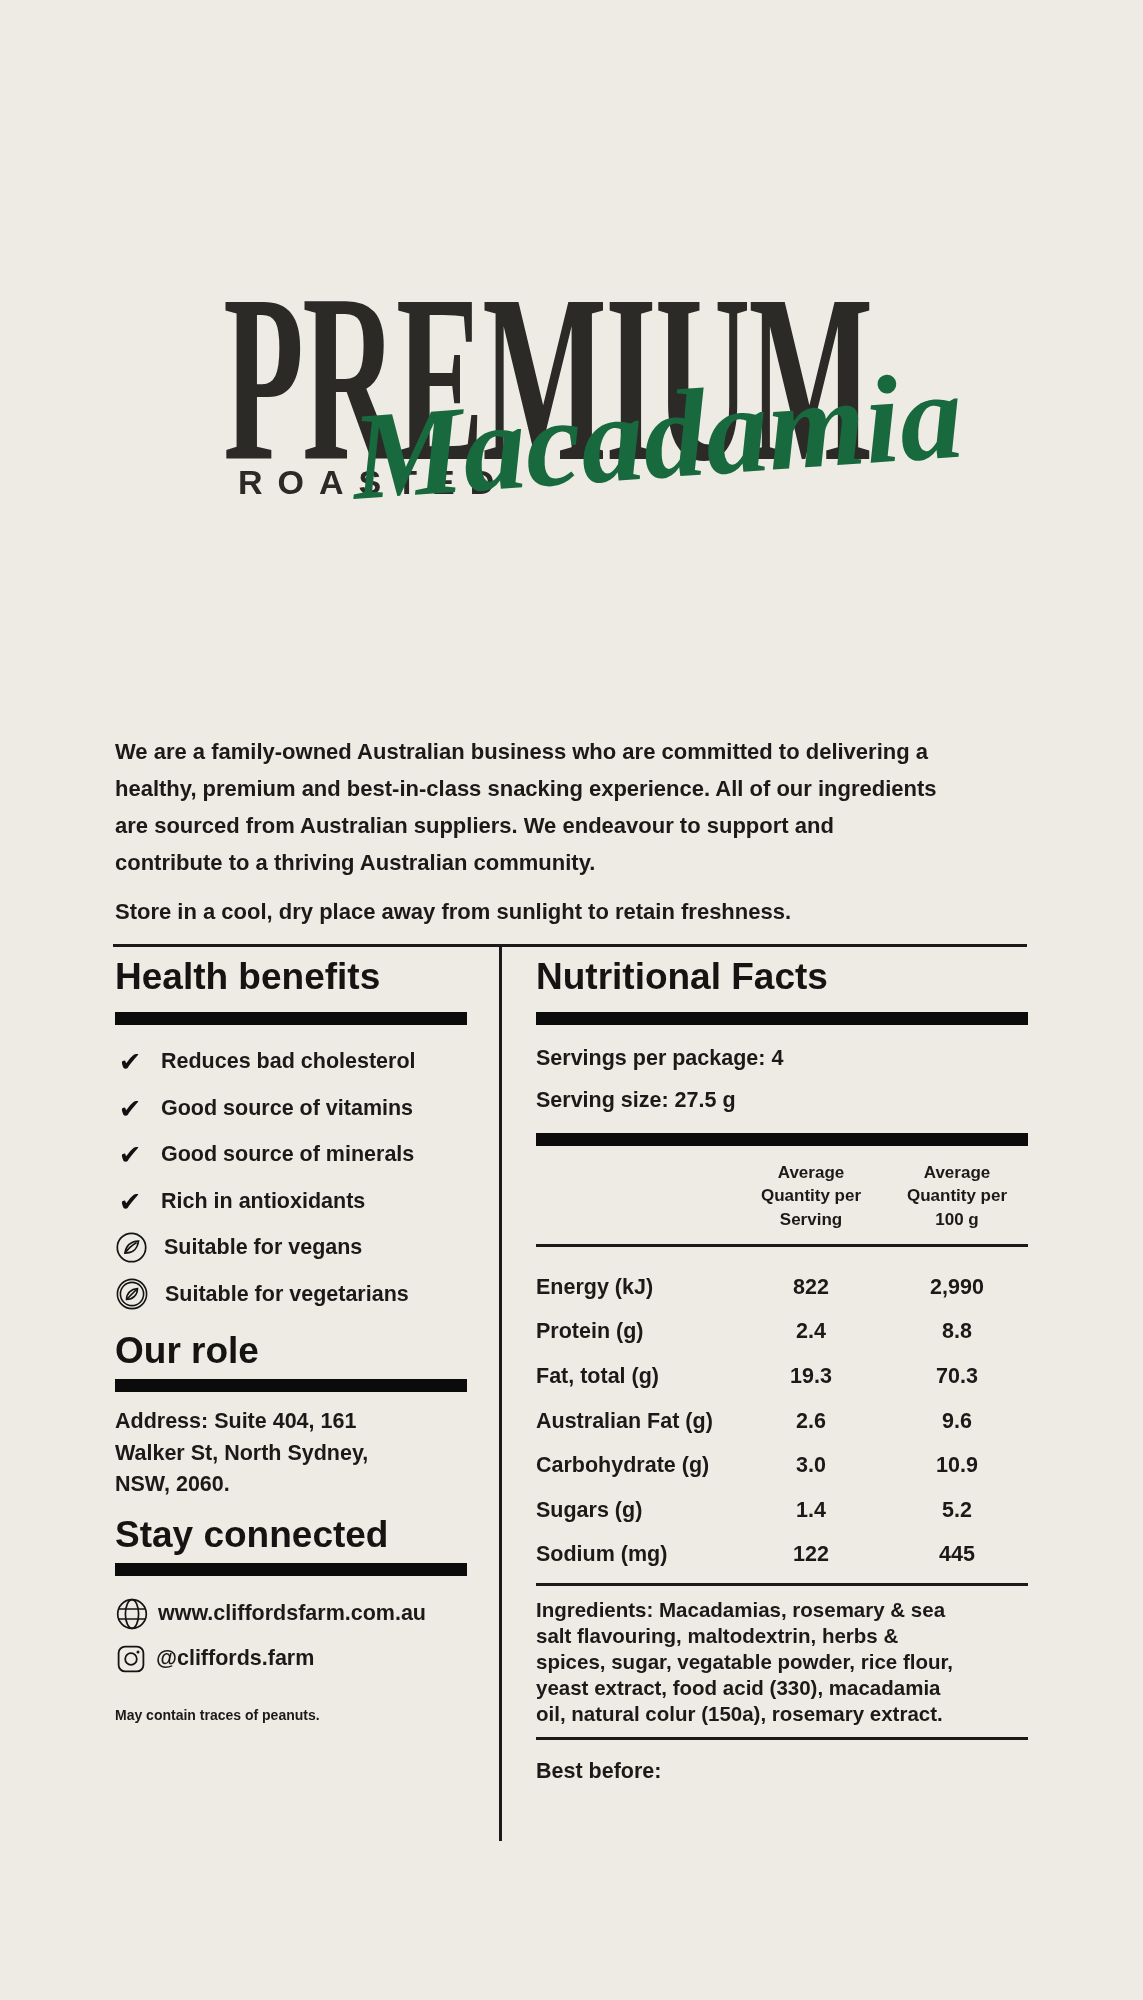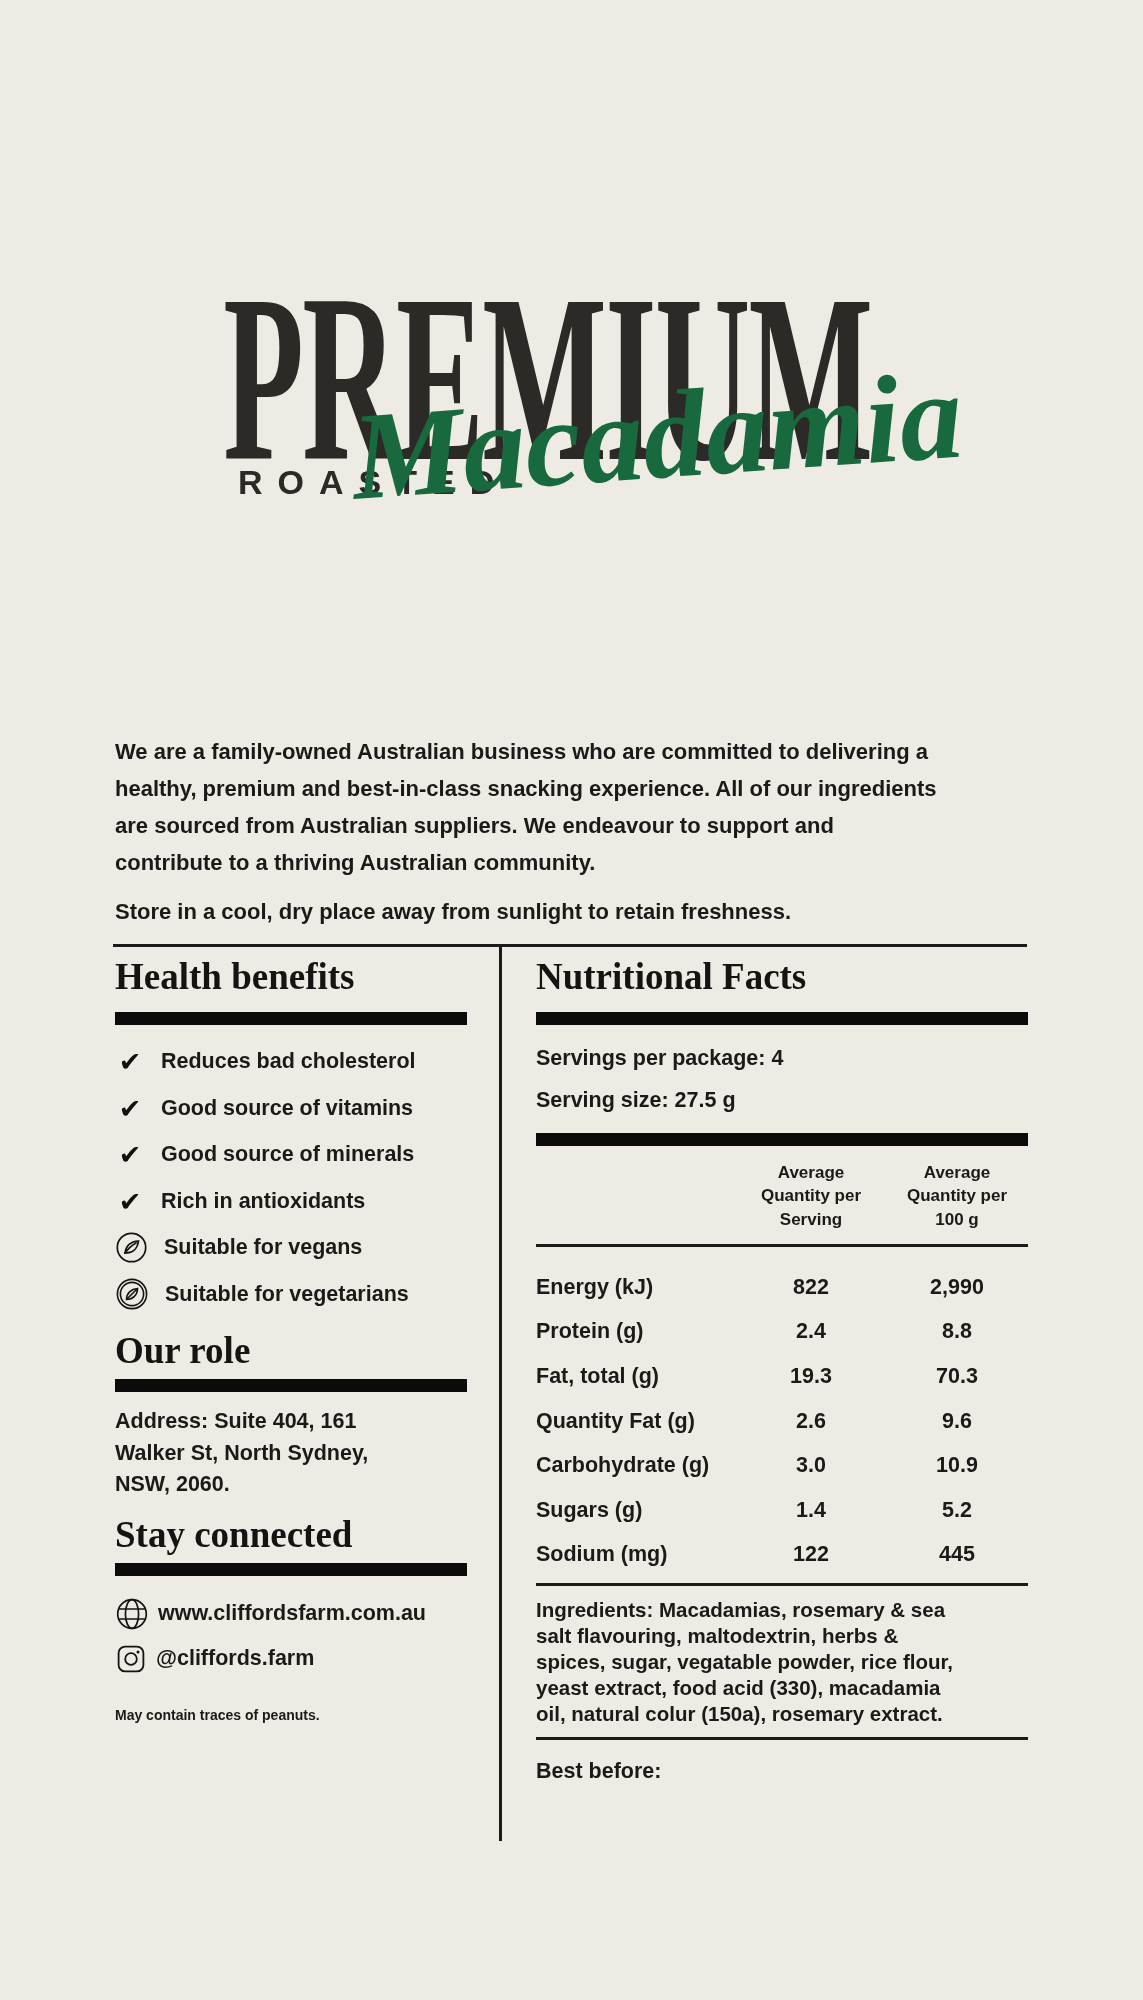--- a/index.html
+++ b/index.html
@@ -44,21 +44,21 @@
   .intro{position:absolute;left:115px;top:733px;width:920px;}
   .lead{font-size:22px;line-height:37px;font-weight:700;}
   .storage{margin-top:12px;}
   .preline{white-space:pre-line;}
   
   .rule-top{position:absolute;left:113px;top:944px;width:914px;height:3px;background:var(--ink);}
   .divider-v{position:absolute;left:499px;top:944px;width:3px;height:897px;background:var(--ink);}
   
   .col-left{position:absolute;left:115px;top:944px;width:352px;}
   .col-right{position:absolute;left:536px;top:944px;width:492px;}
-  h2.section-heading{font-size:37px;line-height:1.15;font-weight:700;color:#151412;font-family:Liberation Serif, serif;}
+  h2.section-heading{font-size:37px;line-height:1.15;font-weight:700;color:#151412;}
   .col-left h2.section-heading,.col-right h2.section-heading{margin-top:12px;}
   .bar{height:13px;background:var(--bar-black);margin-top:13px;}
   
   .benefits{list-style:none;margin-top:14px;}
   .benefit{display:flex;align-items:center;gap:16px;height:46.5px;font-size:21.5px;font-weight:700;}
   .check{width:30px;text-align:center;font-size:27px;line-height:1;font-family:"DejaVu Sans",sans-serif;color:#111;}
   .benefit svg,.contact-row svg{flex:0 0 auto;}
   
   .role-heading{margin-top:12px !important;}
   .role-bar{margin-top:7px;}
@@ -211,21 +211,21 @@
         <div class="td-label">Protein (g)</div>
         <div class="td-val">2.4</div>
         <div class="td-val">8.8</div>
       </div>
       <div class="trow">
         <div class="td-label">Fat, total (g)</div>
         <div class="td-val">19.3</div>
         <div class="td-val">70.3</div>
       </div>
       <div class="trow">
-        <div class="td-label">Quantity Fat (g)</div>
+        <div class="td-label">Australian Fat (g)</div>
         <div class="td-val">2.6</div>
         <div class="td-val">9.6</div>
       </div>
       <div class="trow">
         <div class="td-label">Carbohydrate (g)</div>
         <div class="td-val">3.0</div>
         <div class="td-val">10.9</div>
       </div>
       <div class="trow">
         <div class="td-label">Sugars (g)</div>

